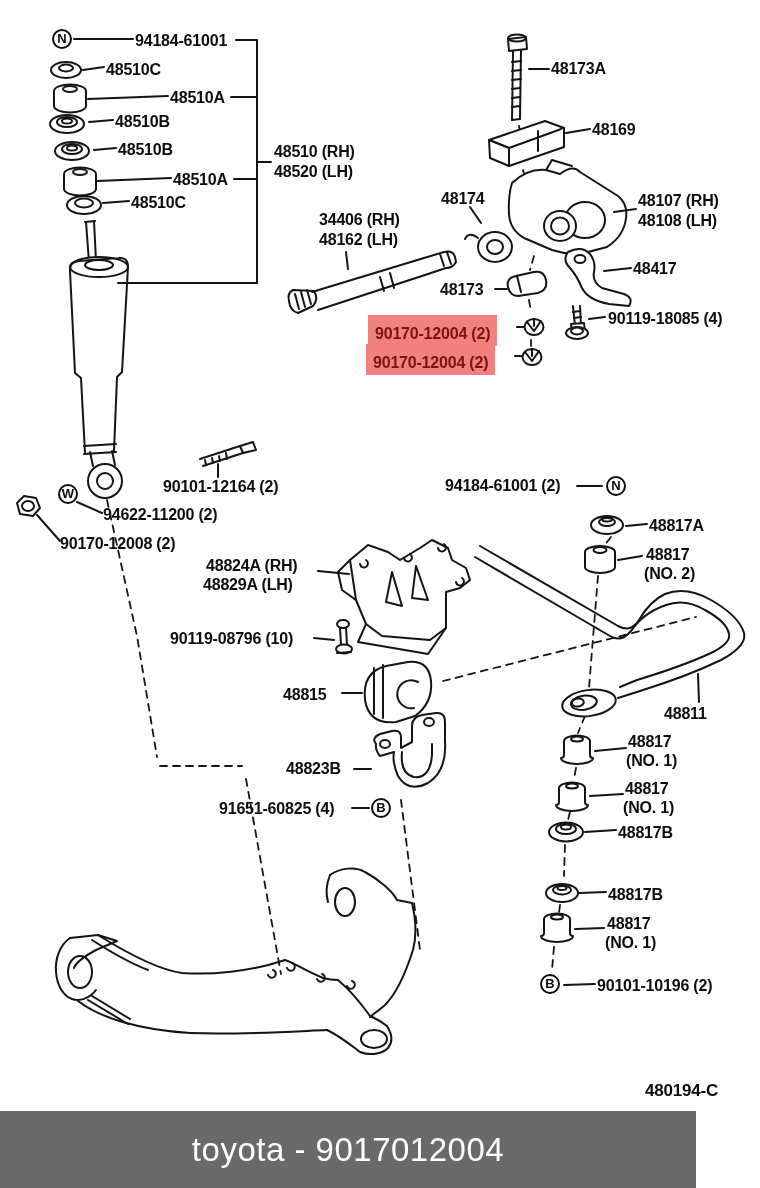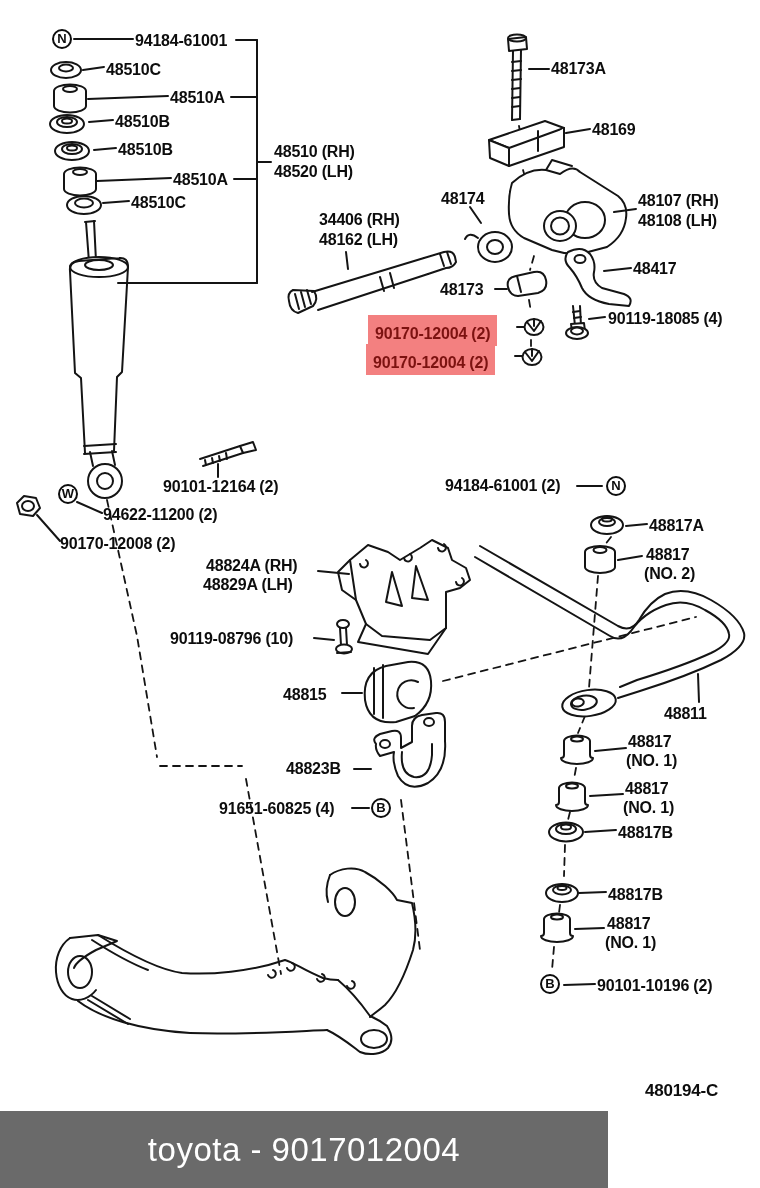--- a/index.html
+++ b/index.html
@@ -6,21 +6,21 @@
   #stage{position:relative;width:760px;height:1188px;background:#fff;overflow:hidden;
          font-family:"Liberation Sans",sans-serif;}
   #art{position:absolute;left:0;top:0;}
   .lbl{position:absolute;font:bold 16px/1.15 "Liberation Sans",sans-serif;
        letter-spacing:-0.2px;color:#0d0d0d;white-space:nowrap;}
   .hl{background:var(--hl-bg,#f38080);color:var(--hl-fg,#7c1210);
       padding:10px 7px 3px 7px;letter-spacing:-0.2px;}
   .circle-letter{position:absolute;width:16px;height:16px;border:2.5px solid #0d0d0d;
        border-radius:50%;font:bold 13px/16px "Liberation Sans",sans-serif;text-align:center;
        color:#0d0d0d;background:#fff;}
-  .footer{position:absolute;left:0;top:1111px;width:608px;height:77px;
+  .footer{position:absolute;left:0;top:1111px;width:696px;height:77px;
        background:var(--footer-bg,#6a6a6a);display:flex;align-items:center;
        justify-content:center;gap:42px;}
   .footer span{font:400 33px "Liberation Sans",sans-serif;color:#fff;letter-spacing:.5px;}
   .figcode{position:absolute;left:645px;top:1073px;font:bold 17px "Liberation Sans",sans-serif;
        color:#0d0d0d;letter-spacing:-0.2px;margin-top:8px;}
 </style>
 </head>
 <body>
 
 <div id="stage">

